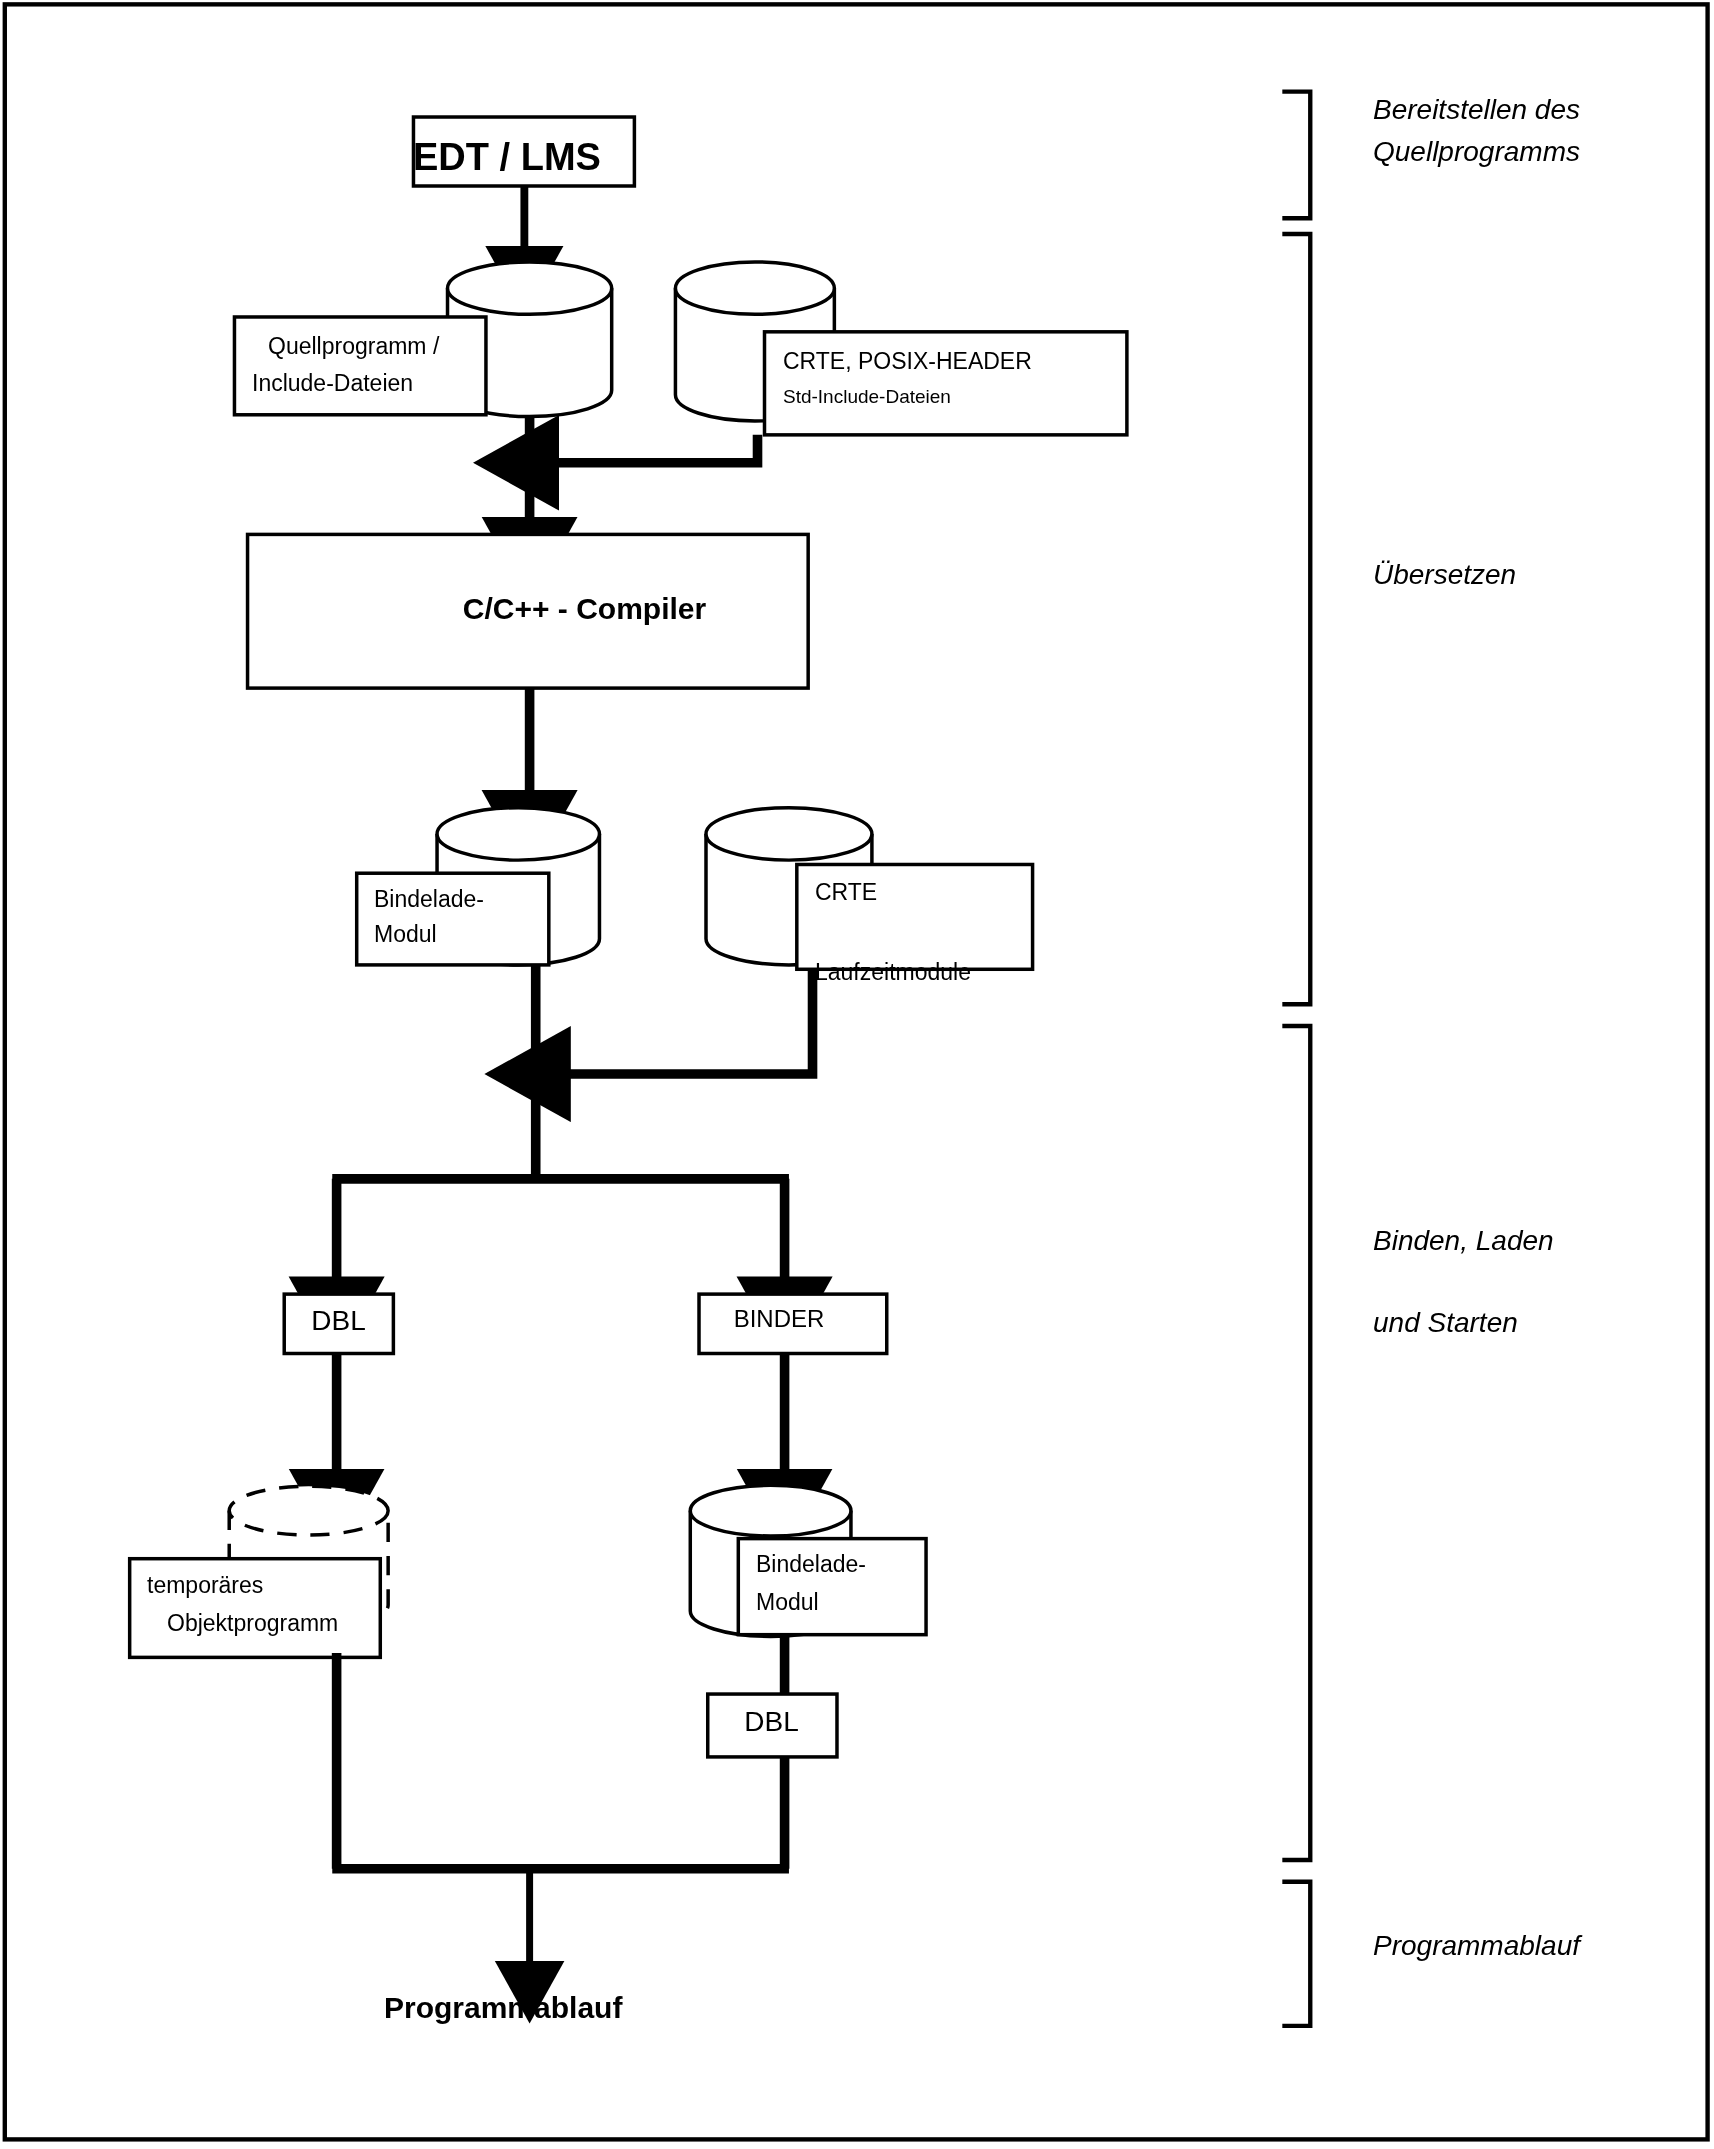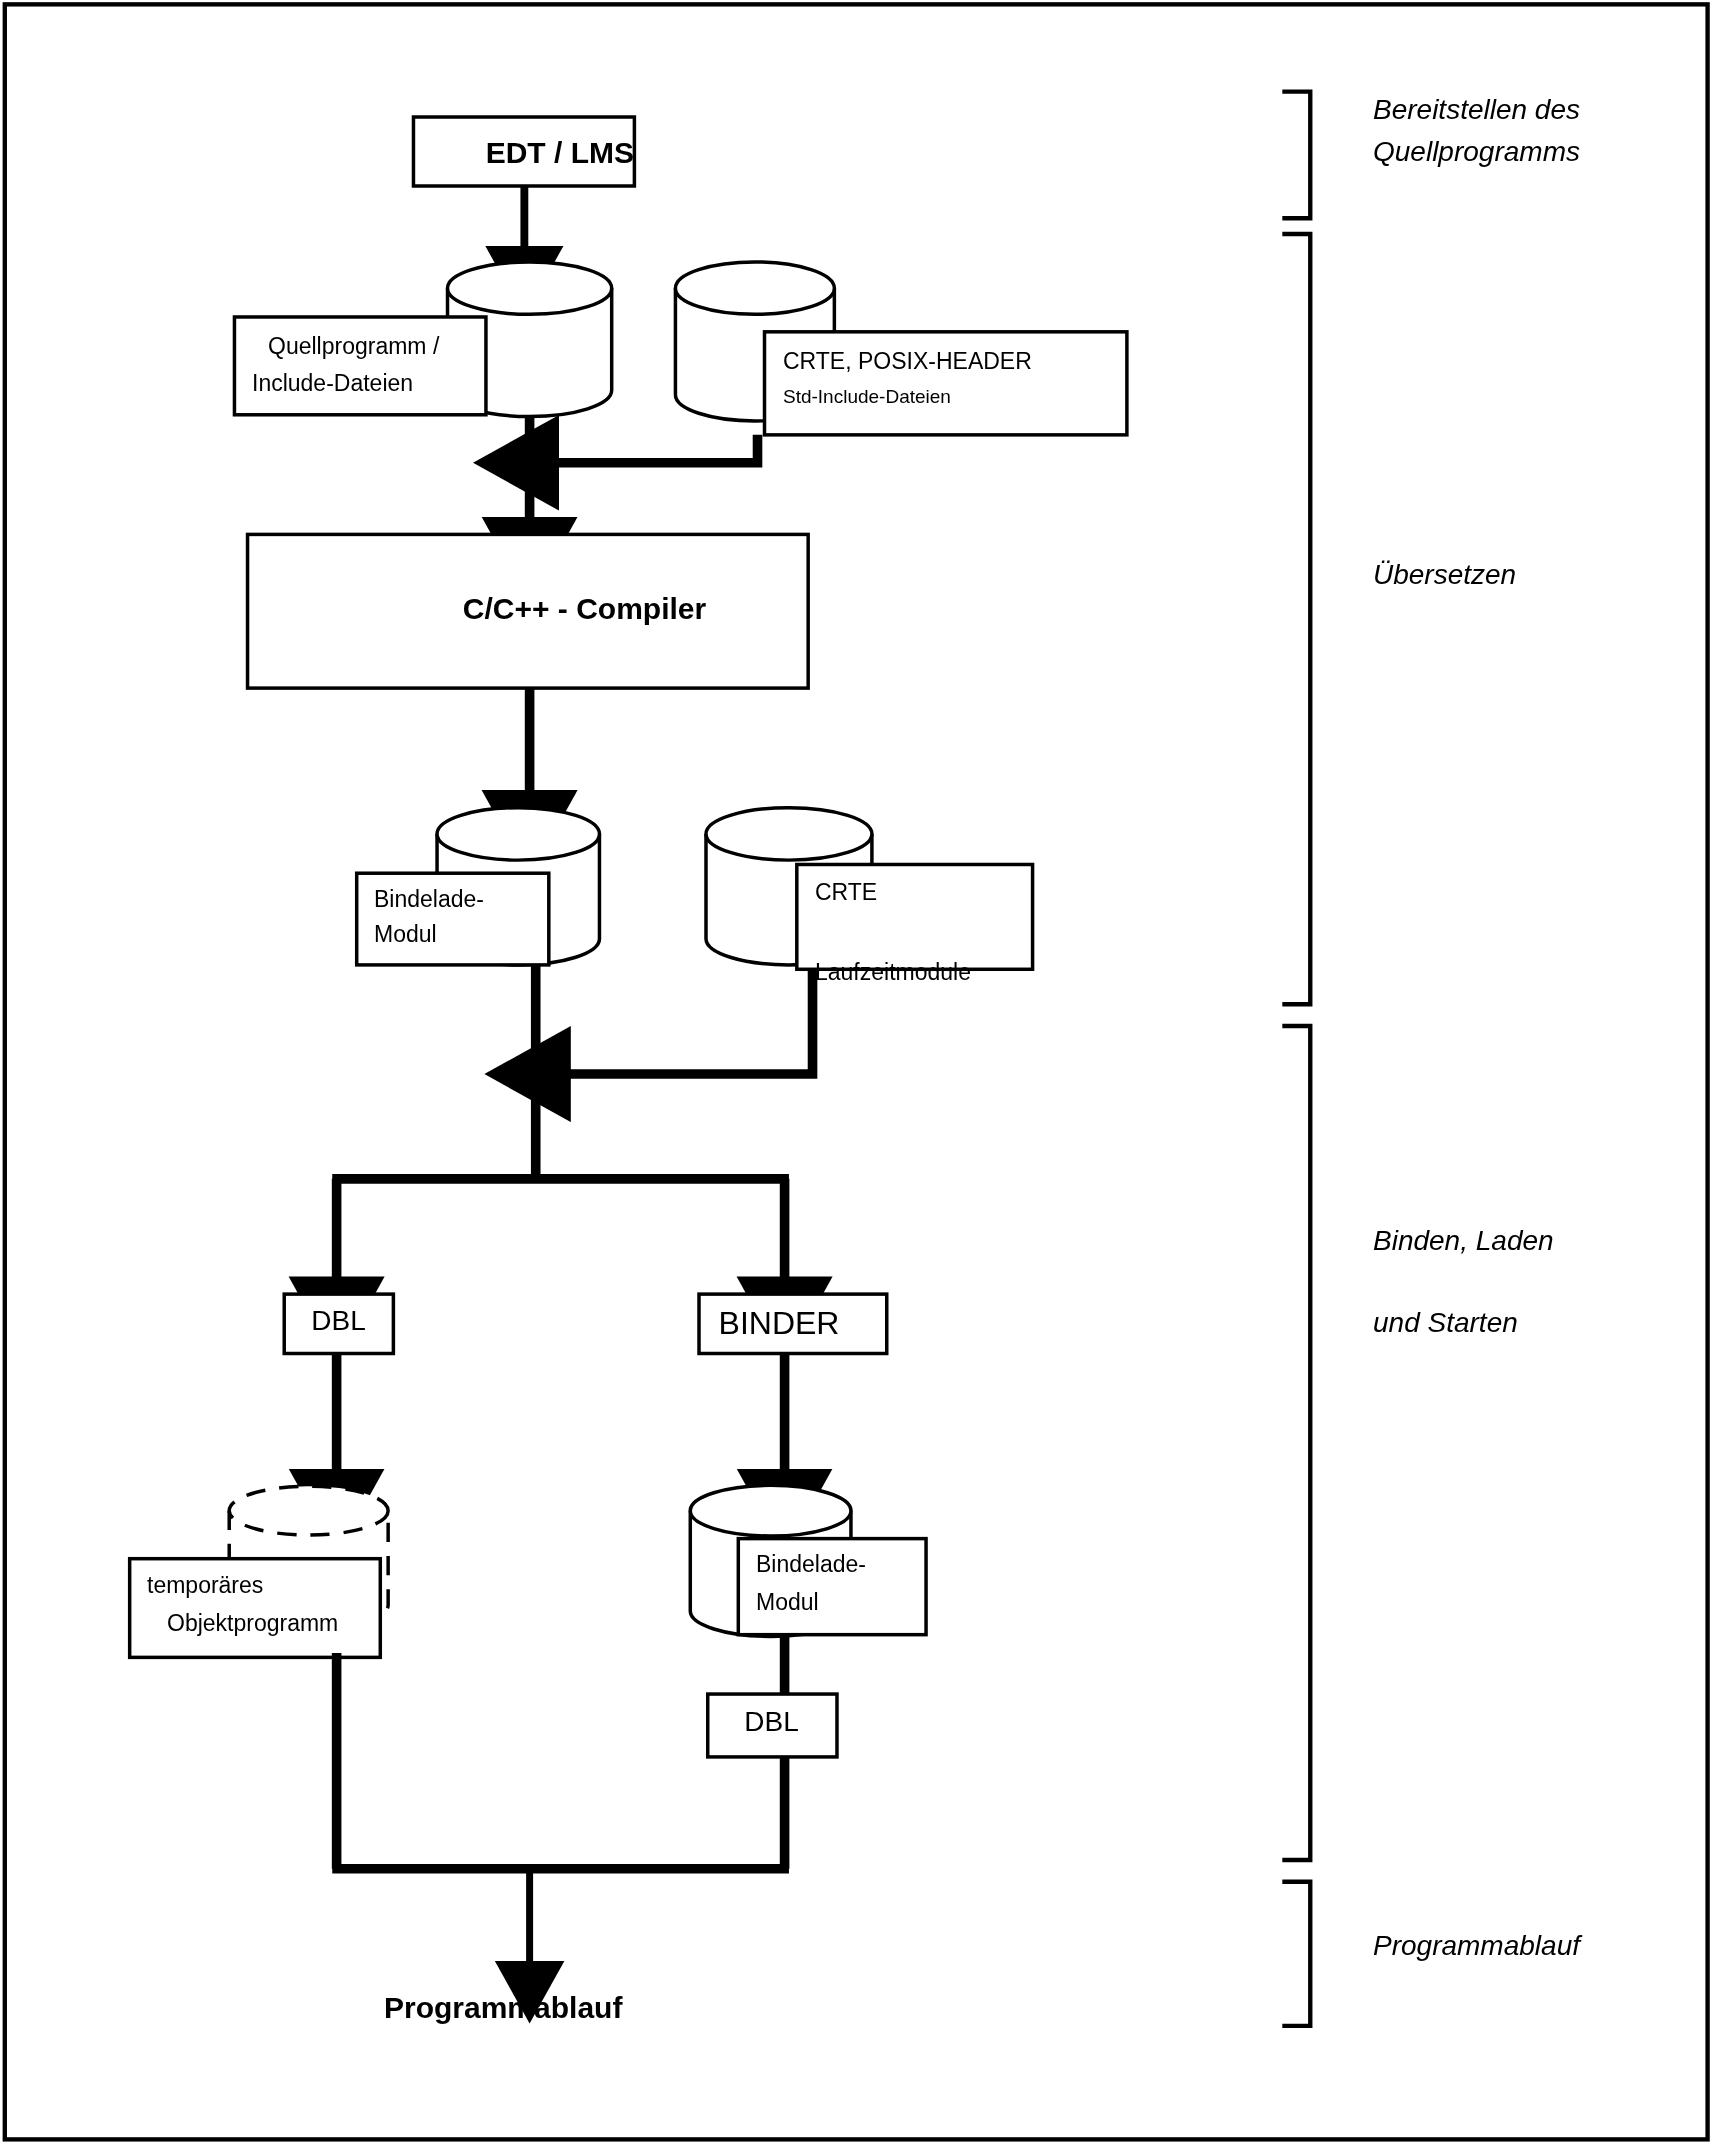--- a/index.html
+++ b/index.html
@@ -97,39 +97,39 @@
   <path d="M380,2140 L903,2140" fill="none" stroke="#000" stroke-width="11"></path>
   <line x1="606" y1="2140" x2="606" y2="2255" stroke="#000" stroke-width="8" marker-end="url(#ah)"></line>
 
   <path d="M1468,105 L1500,105 L1500,250 L1468,250" fill="none" stroke="#000" stroke-width="5"></path>
   <path d="M1468,268 L1500,268 L1500,1150 L1468,1150" fill="none" stroke="#000" stroke-width="5"></path>
   <path d="M1468,1175 L1500,1175 L1500,2130 L1468,2130" fill="none" stroke="#000" stroke-width="5"></path>
   <path d="M1468,2155 L1500,2155 L1500,2320 L1468,2320" fill="none" stroke="#000" stroke-width="5"></path>
 
 </svg>
 
-<div class="lbl bold" style="left:413px;top:136px;width:221px;text-align:right;font-size:30px;">EDT / LMS</div>
+<div class="lbl bold" style="left:413px;top:136px;width:221px;text-align:left;font-size:38px;">EDT / LMS</div>
 
 <div class="lbl" style="left:268px;top:333px;font-size:23px;">Quellprogramm /</div>
 <div class="lbl" style="left:252px;top:370px;font-size:23px;">Include-Dateien</div>
 
 <div class="lbl" style="left:783px;top:348px;font-size:23px;">CRTE, POSIX-HEADER</div>
 <div class="lbl" style="left:783px;top:386px;font-size:19px;">Std-Include-Dateien</div>
 
 <div class="lbl bold" style="left:247px;top:592px;width:675px;text-align:center;font-size:30px;">C/C++ - Compiler</div>
 
 <div class="lbl" style="left:374px;top:886px;font-size:23px;">Bindelade-</div>
 <div class="lbl" style="left:374px;top:921px;font-size:23px;">Modul</div>
 
 <div class="lbl" style="left:815px;top:879px;font-size:23px;">CRTE</div>
 <div class="lbl" style="left:815px;top:916px;font-size:23px;margin-top:43px;">Laufzeitmodule</div>
 
 <div class="lbl" style="left:284px;top:1305px;width:109px;text-align:center;font-size:28px;">DBL</div>
 
-<div class="lbl" style="left:699px;top:1305px;width:160px;text-align:center;font-size:32px;">BINDER</div>
+<div class="lbl" style="left:699px;top:1305px;width:160px;text-align:center;font-size:24px;">BINDER</div>
 
 <div class="lbl" style="left:147px;top:1572px;font-size:23px;">temporäres</div>
 <div class="lbl" style="left:147px;top:1610px;font-size:23px;margin-left:20px;">Objektprogramm</div>
 
 <div class="lbl" style="left:756px;top:1551px;font-size:23px;">Bindelade-</div>
 <div class="lbl" style="left:756px;top:1589px;font-size:23px;">Modul</div>
 
 <div class="lbl" style="left:707px;top:1706px;width:129px;text-align:center;font-size:28px;">DBL</div>
 
 <div class="lbl bold" style="left:384px;top:1991px;font-size:30px;">Programmablauf</div>

